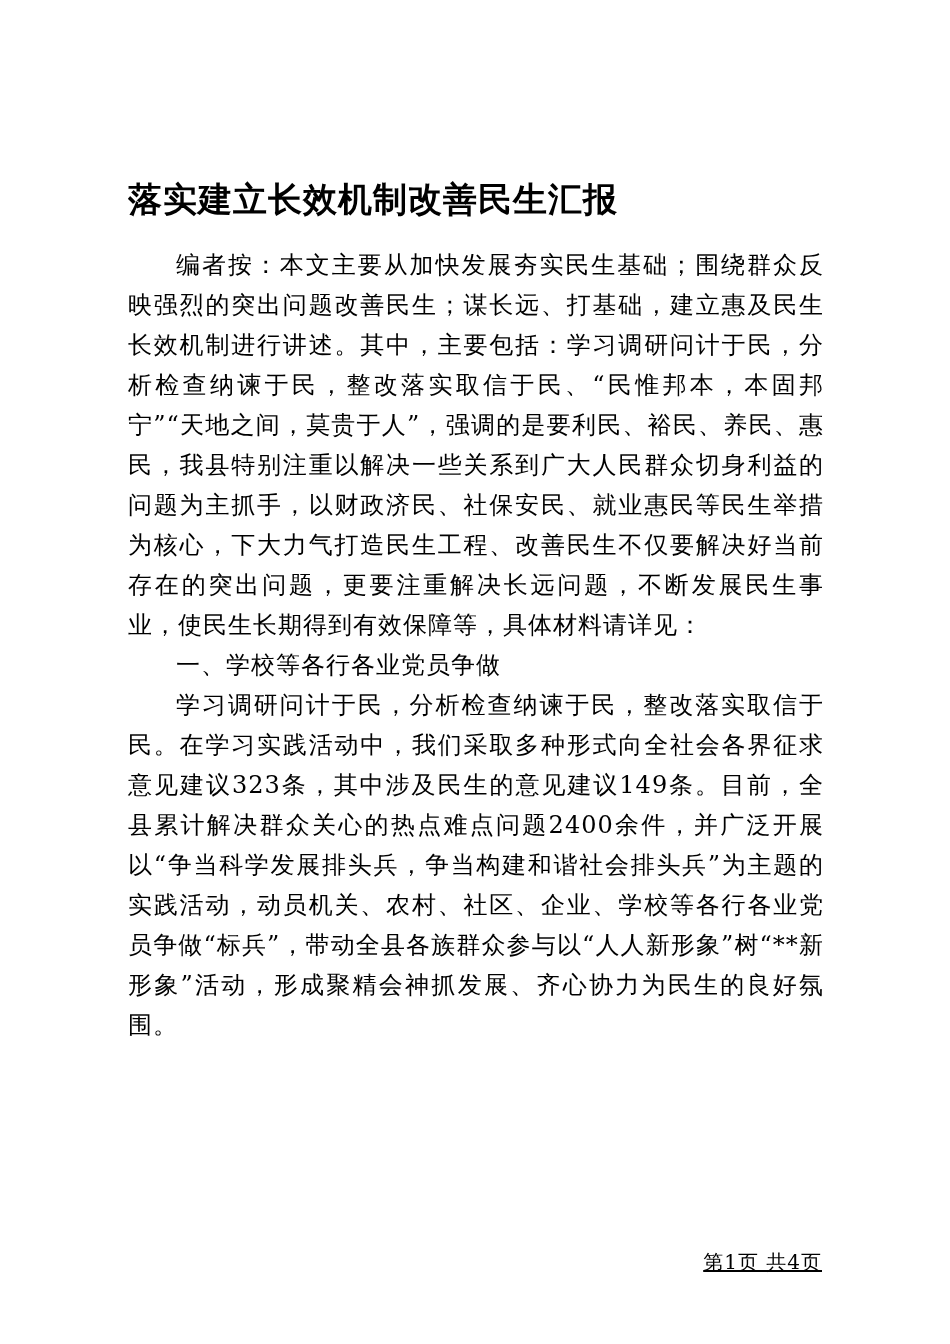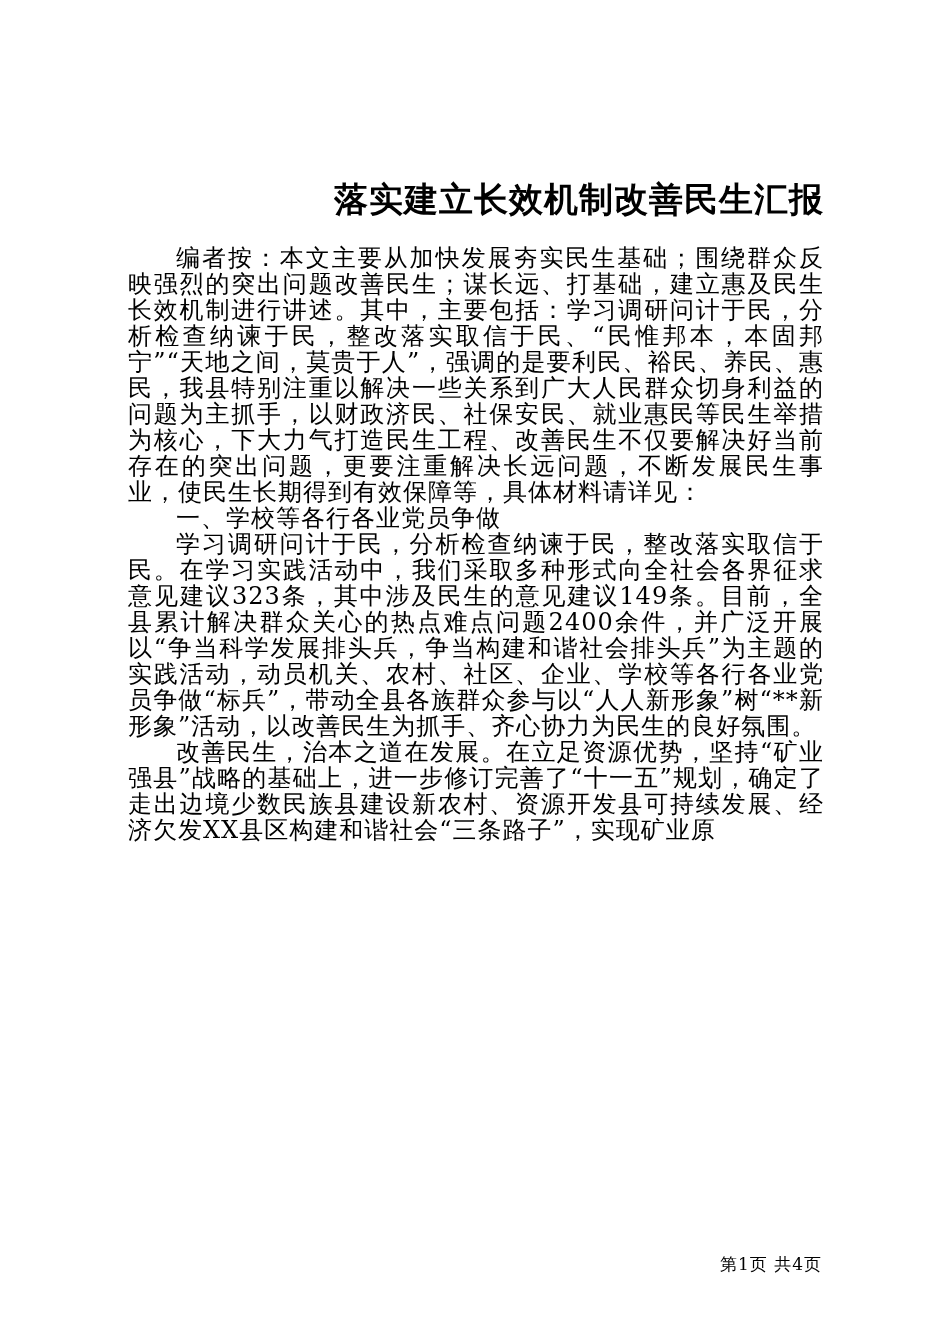--- a/index.html
+++ b/index.html
@@ -25,50 +25,50 @@
   }
   .content {
     position: absolute;
     left: 128px;
     right: 126px;
     top: 178px;
   }
   .doc-title {
     font-size: 34px;
     font-weight: bold;
-    text-align: right;
+    text-align: left;
     margin: 0 0 24px 0;
     letter-spacing: 1px;
     line-height: 1.25;
   }
   .para {
     font-size: 24px;
-    line-height: 26px;
+    line-height: 40px;
     text-align: justify;
     text-justify: inter-ideograph;
     text-indent: 2em;
     margin: 0;
     letter-spacing: 1px;
     word-break: break-all;
   }
   .page-footer {
     position: absolute;
     right: 128px;
     bottom: 68px;
-    font-size: 17px;
+    font-size: 20px;
     letter-spacing: 1px;
+    text-decoration: underline;
   }
 </style>
 </head>
 <body>
 
 <div class="page">
   <div class="content">
     <h1 class="doc-title">落实建立长效机制改善民生汇报</h1>
     <p class="para">编者按：本文主要从加快发展夯实民生基础；围绕群众反映强烈的突出问题改善民生；谋长远、打基础，建立惠及民生长效机制进行讲述。其中，主要包括：学习调研问计于民，分析检查纳谏于民，整改落实取信于民、“民惟邦本，本固邦宁”“天地之间，莫贵于人”，强调的是要利民、裕民、养民、惠民，我县特别注重以解决一些关系到广大人民群众切身利益的问题为主抓手，以财政济民、社保安民、就业惠民等民生举措为核心，下大力气打造民生工程、改善民生不仅要解决好当前存在的突出问题，更要注重解决长远问题，不断发展民生事业，使民生长期得到有效保障等，具体材料请详见：</p>
     <p class="para">一、学校等各行各业党员争做</p>
-    <p class="para">学习调研问计于民，分析检查纳谏于民，整改落实取信于民。在学习实践活动中，我们采取多种形式向全社会各界征求意见建议323条，其中涉及民生的意见建议149条。目前，全县累计解决群众关心的热点难点问题2400余件，并广泛开展以“争当科学发展排头兵，争当构建和谐社会排头兵”为主题的实践活动，动员机关、农村、社区、企业、学校等各行各业党员争做“标兵”，带动全县各族群众参与以“人人新形象”树“**新形象”活动，以改善民生为抓手、齐心协力为民生的良好氛围。</p>
-    <p class="para">改善民生，治本之道在发展。在立足资源优势，坚持“矿业强县”战略的基础上，进一步修订完善了“十一五”规划，确定了走出边境少数民族县建设新农村、资源开发县可持续发展、经济欠发XX县区构建和谐社会“三条路子”，实现矿业原</p>
+    <p class="para">学习调研问计于民，分析检查纳谏于民，整改落实取信于民。在学习实践活动中，我们采取多种形式向全社会各界征求意见建议323条，其中涉及民生的意见建议149条。目前，全县累计解决群众关心的热点难点问题2400余件，并广泛开展以“争当科学发展排头兵，争当构建和谐社会排头兵”为主题的实践活动，动员机关、农村、社区、企业、学校等各行各业党员争做“标兵”，带动全县各族群众参与以“人人新形象”树“**新形象”活动，形成聚精会神抓发展、齐心协力为民生的良好氛围。</p>
   </div>
   <div class="page-footer">
     <span>第1页 共4页</span>
   </div>
 </div>
 
 </body></html>

